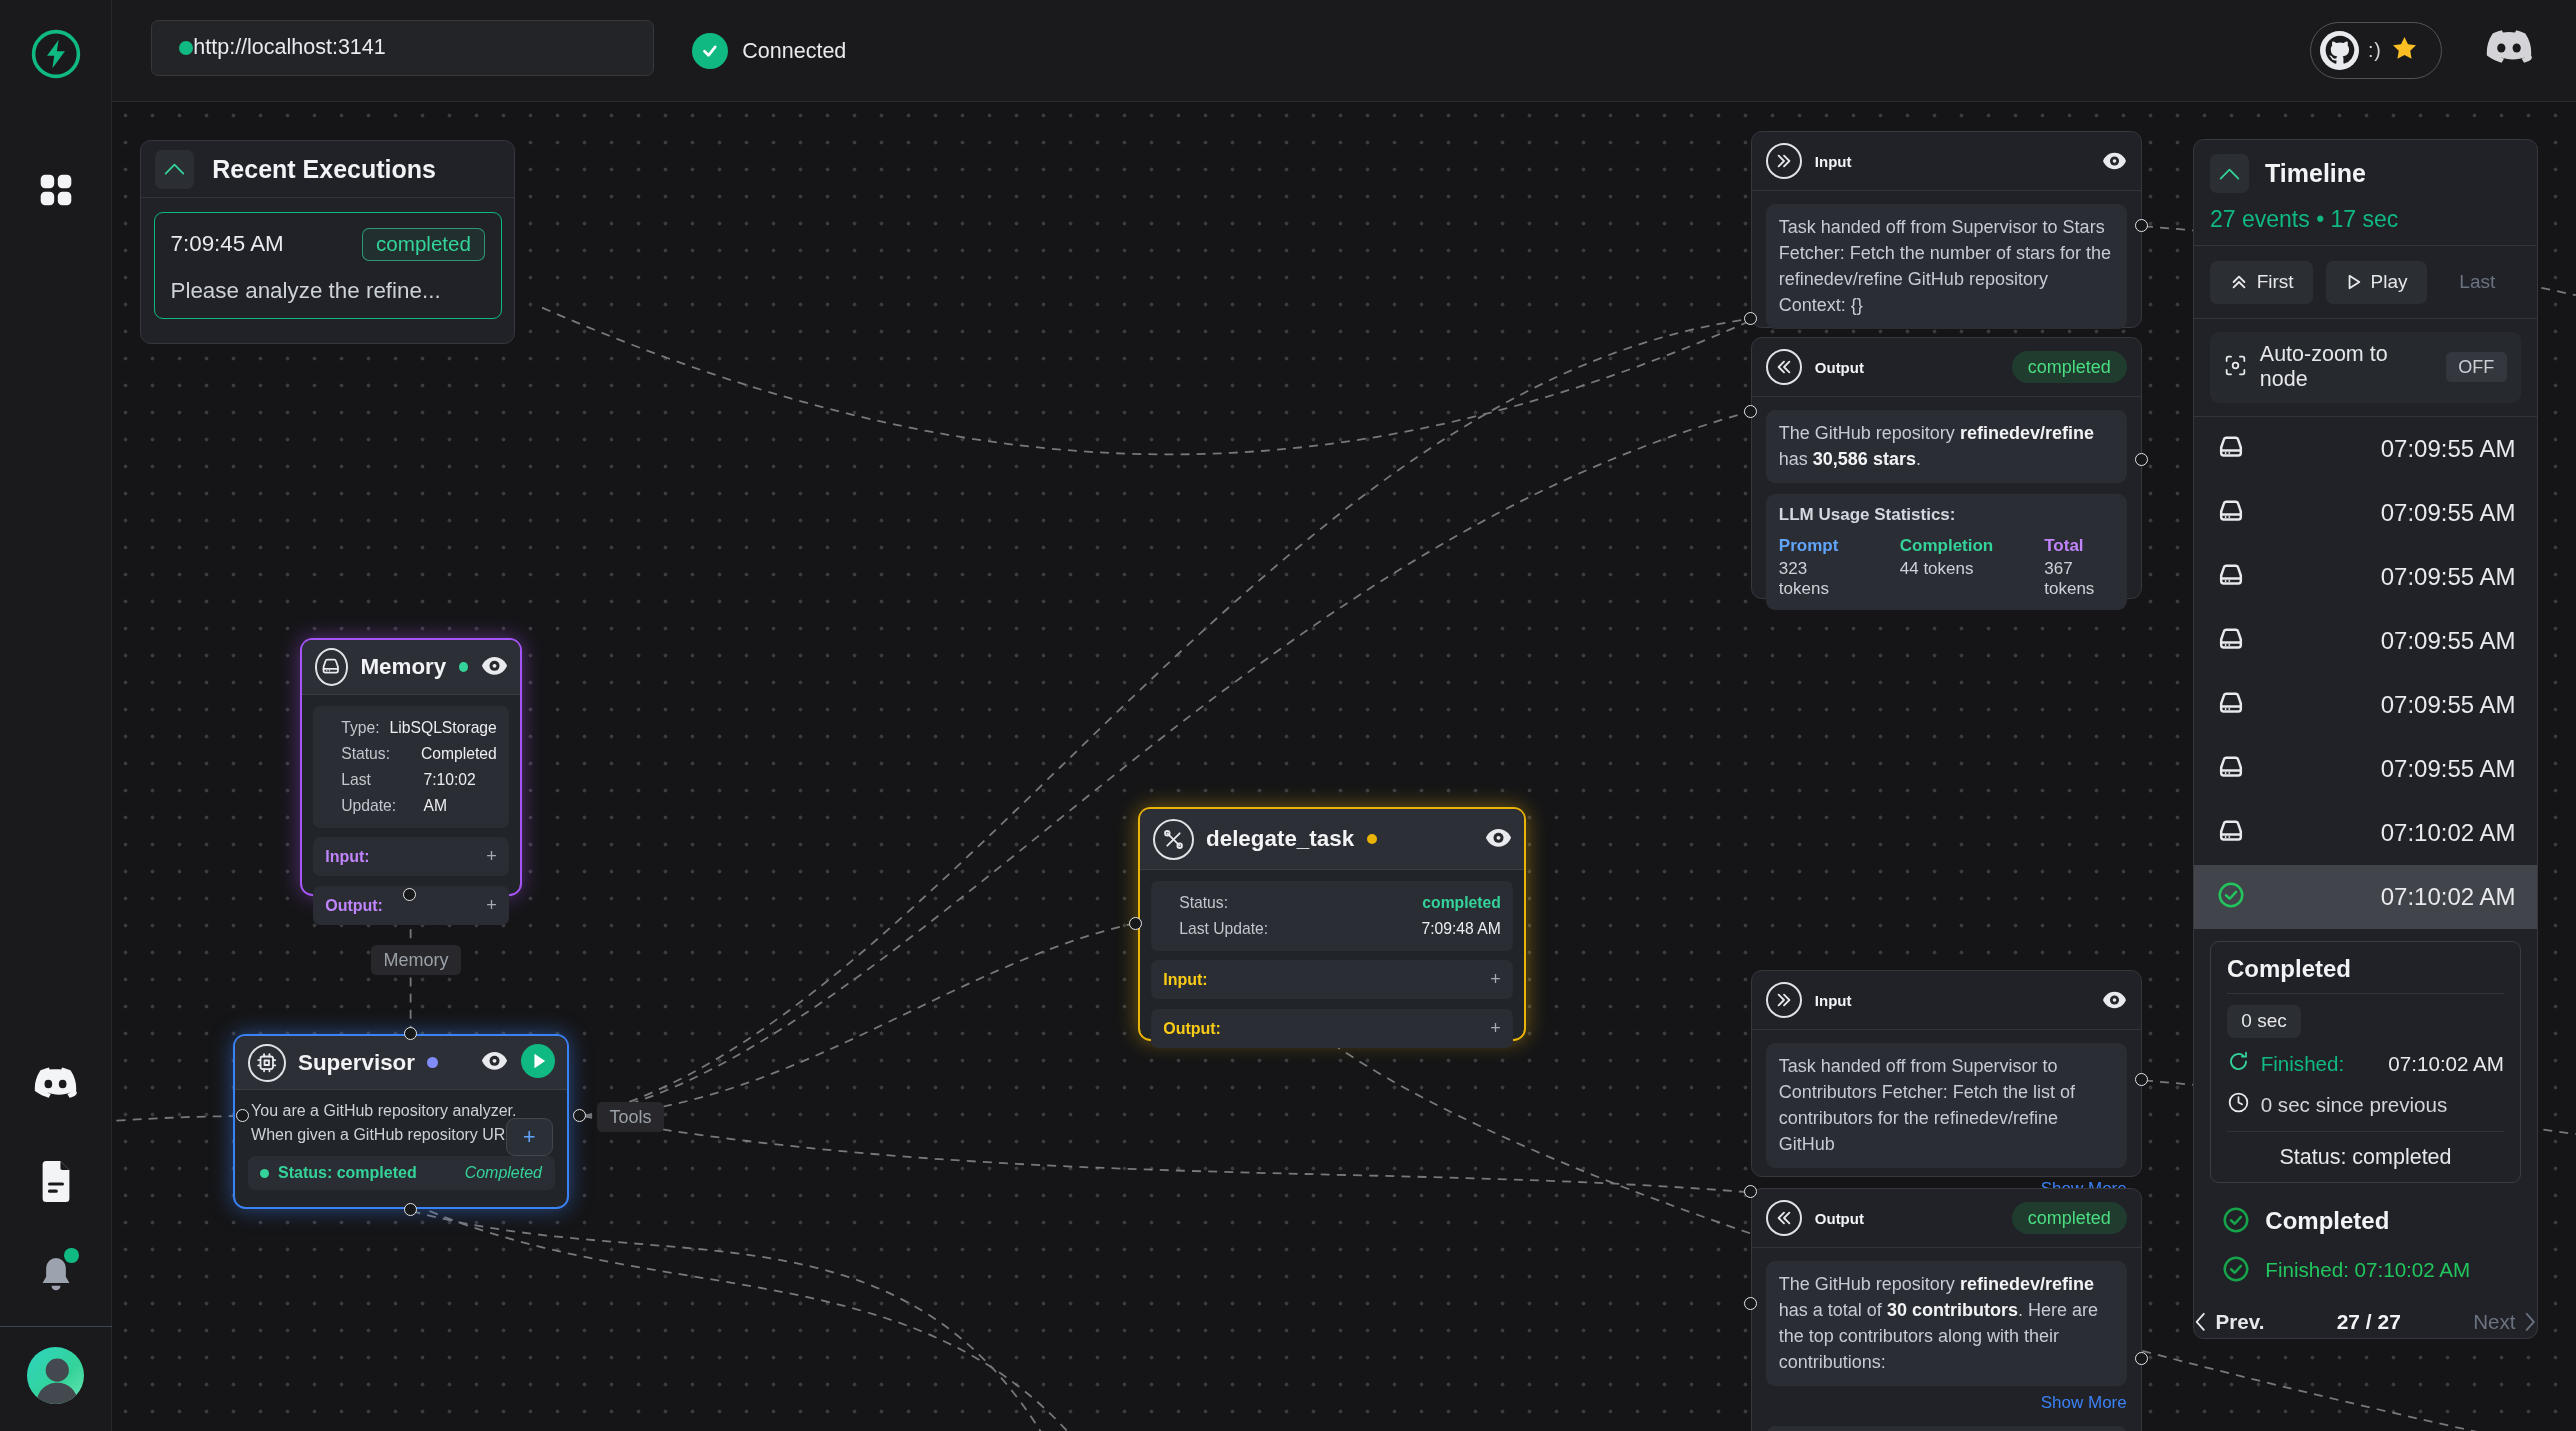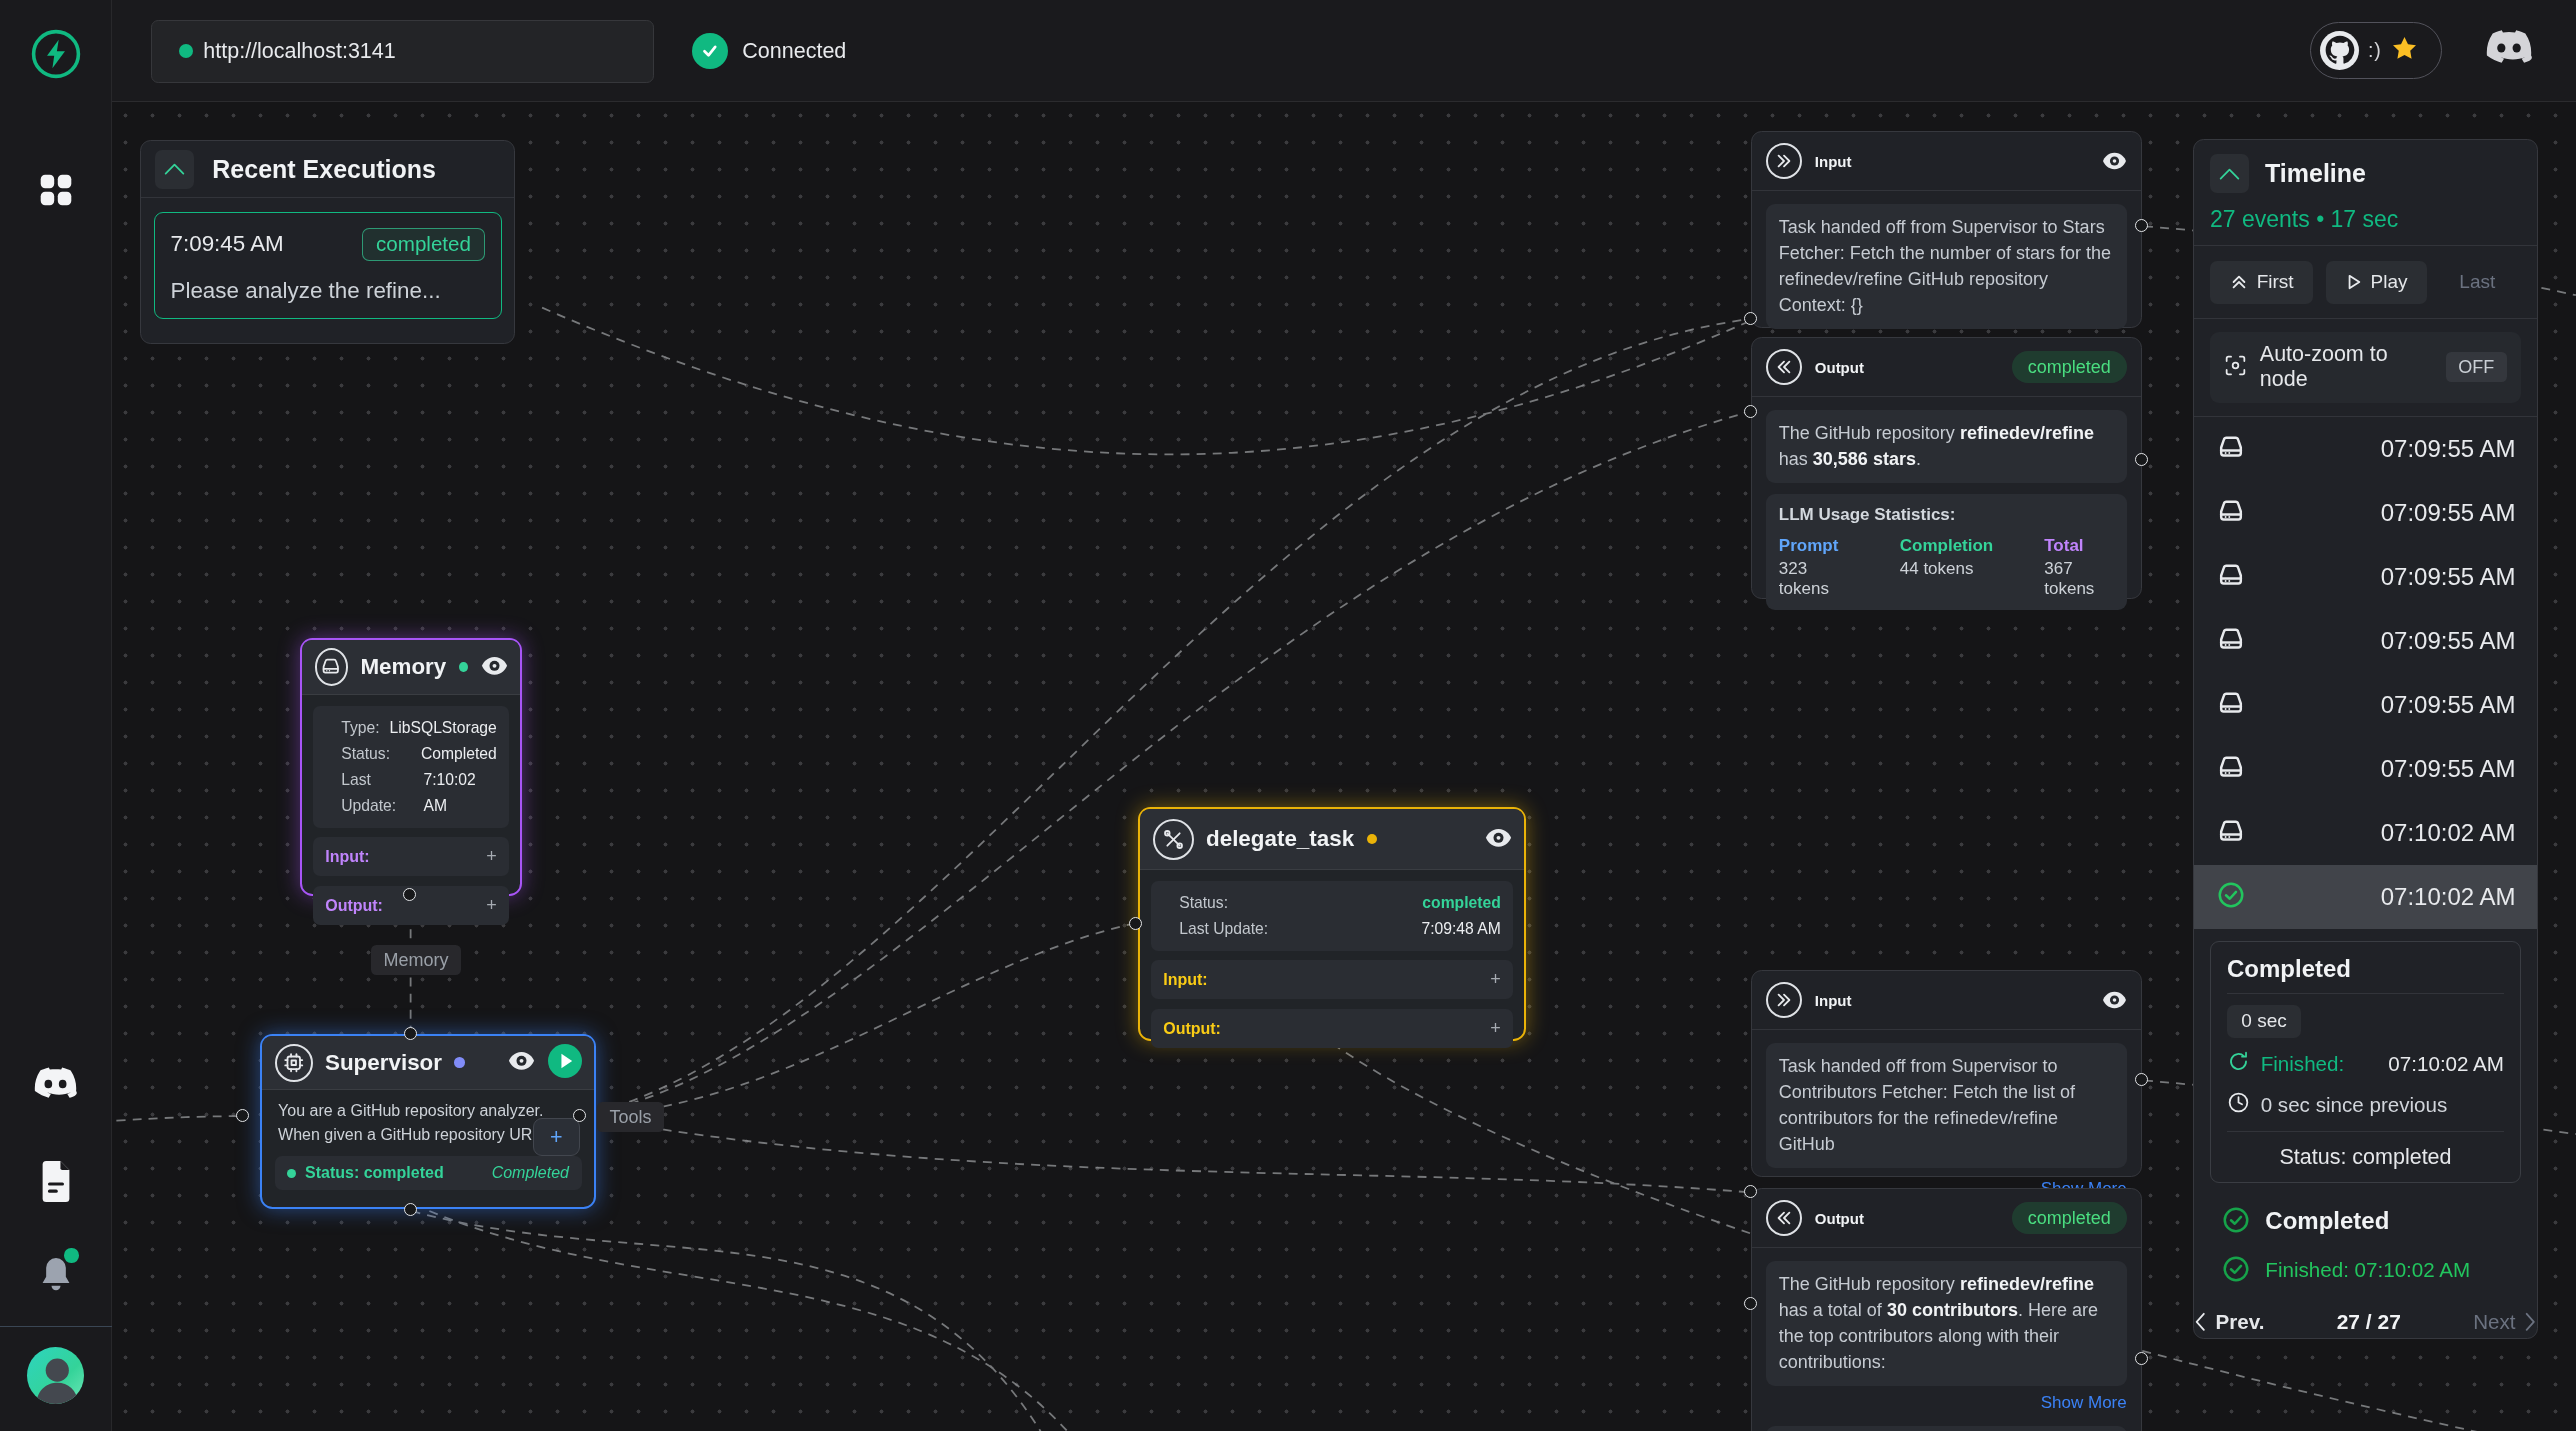--- a/index.html
+++ b/index.html
@@ -11,23 +11,23 @@
   .canvas-dots { position:absolute; left:112px; top:102px; right:0; bottom:0;
     background-image:radial-gradient(circle,#3b3b3e 1.8px,transparent 2.2px);
     background-size:27px 27px; z-index:0; }
   #edges { position:absolute; left:0; top:0; width:2576px; height:1431px; z-index:1; pointer-events:none; }
   .topbar { position:absolute; left:112px; top:0; width:2464px; height:102px;
     background:#1a1a1d; border-bottom:0.9px solid #2b2b2e; z-index:10; }
   .sidebar { position:absolute; left:0; top:0; width:112px; height:1431px;
     background:#1a1a1d; border-right:0.9px solid #28282b; z-index:11;
     display:flex; flex-direction:column; align-items:center; }
 
-  .url-box { position:absolute; left:39px; top:19.7px; width:503px; height:63px;
+  .url-box { position:absolute; left:39px; top:19.7px; width:503px; height:56px;
     background:#232427; border:0.9px solid #36373b; border-radius:7.2px;
-    display:flex; align-items:center; gap:10px; padding:0 27px; }
+    display:flex; align-items:center; gap:0; padding:0 27px; }
   .dot { border-radius:50%; display:inline-block; }
   .dot.green { width:14.3px; height:14.3px; background:#10b981; }
   .url-text { font-size:21.5px; color:#e8eaed; }
   .connected { position:absolute; left:580px; top:19.7px; height:63px; display:flex; align-items:center; gap:14.3px; }
   .conn-badge { width:36px; height:36px; border-radius:50%; background:#10b981; display:flex; align-items:center; justify-content:center; }
   .connected span.lbl { font-size:21.5px; }
 
   .gh-pill { position:absolute; right:134px; top:21.5px; width:132px; height:57px; border:1.8px solid #52525b;
     border-radius:30px; display:flex; align-items:center; gap:9px; padding:0 9px; }
   .gh-circle { width:39px; height:39px; border-radius:50%; background:#e8eaed; display:flex; align-items:center; justify-content:center; }
@@ -74,21 +74,21 @@
   .kv .k { color:#c2c7cd; } .kv .v { color:#eceef1; }
   .expand-row { background:#2a2d33; border-radius:7.2px; padding:9px 12.5px; display:flex; justify-content:space-between;
     align-items:center; font-size:16px; font-weight:bold; cursor:pointer; }
   .plus { color:#a6abb2; font-weight:normal; font-size:18px; }
 
   .memory-node { left:300px; top:638px; width:222px; height:258px; border:2.7px solid #a855f7; box-shadow:0 0 21.5px rgba(168,85,247,.45); }
   .memory-node .node-head { height:55px; }
   .memory-node .expand-row { margin-top:9.8px; }
   .lbl-purple { color:#c084fc; }
 
-  .supervisor-node { left:260px; top:1034px; width:336px; height:175px; border:2.7px solid #3b82f6; box-shadow:0 0 21.5px rgba(59,130,246,.5); }
+  .supervisor-node { left:233px; top:1034px; width:336px; height:175px; border:2.7px solid #3b82f6; box-shadow:0 0 21.5px rgba(59,130,246,.5); }
   .supervisor-node .node-head { height:54px; }
   .sup-line { font-size:16px; line-height:24px; color:#cdd2d8; padding:0 3.6px; }
   .sup-plus-btn { position:absolute; right:14.3px; top:82px; width:47px; height:38px; background:#2b2f36;
     border:1.3px solid #42464e; border-radius:9px; color:#60a5fa; font-size:21.5px;
     display:flex; align-items:center; justify-content:center; cursor:pointer; }
   .sup-status { margin-top:9px; background:#2a2d33; border-radius:7.2px; padding:8px 12.5px;
     display:flex; align-items:center; font-size:16px; }
   .sup-status .sdot { width:9px; height:9px; border-radius:50%; background:#34d399; margin-right:9px; }
   .sup-status .stxt { color:#34d399; font-weight:bold; }
   .sup-status .sval { margin-left:auto; color:#34d399; font-style:italic; }

